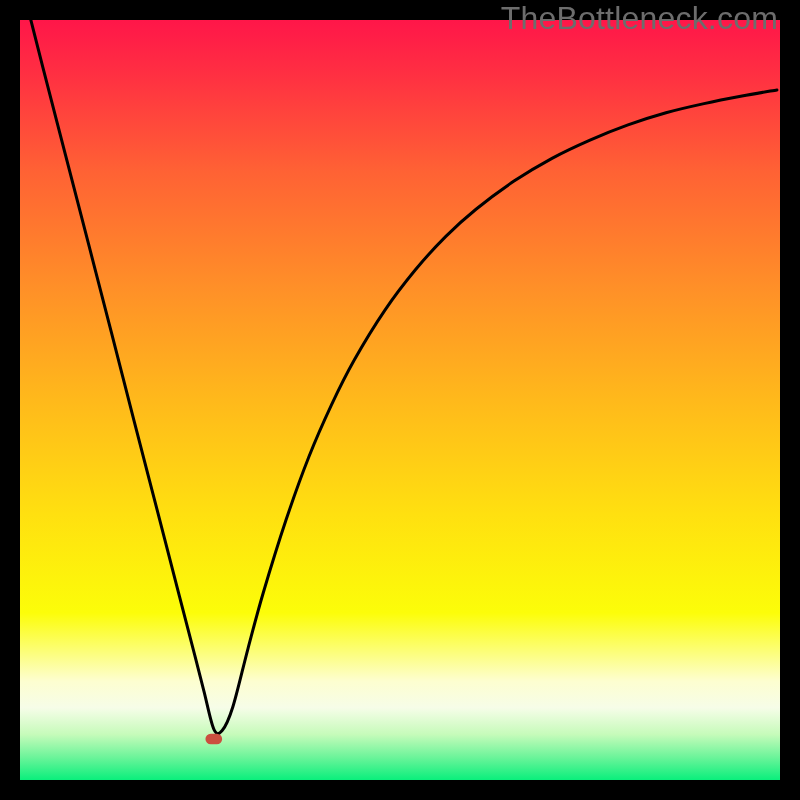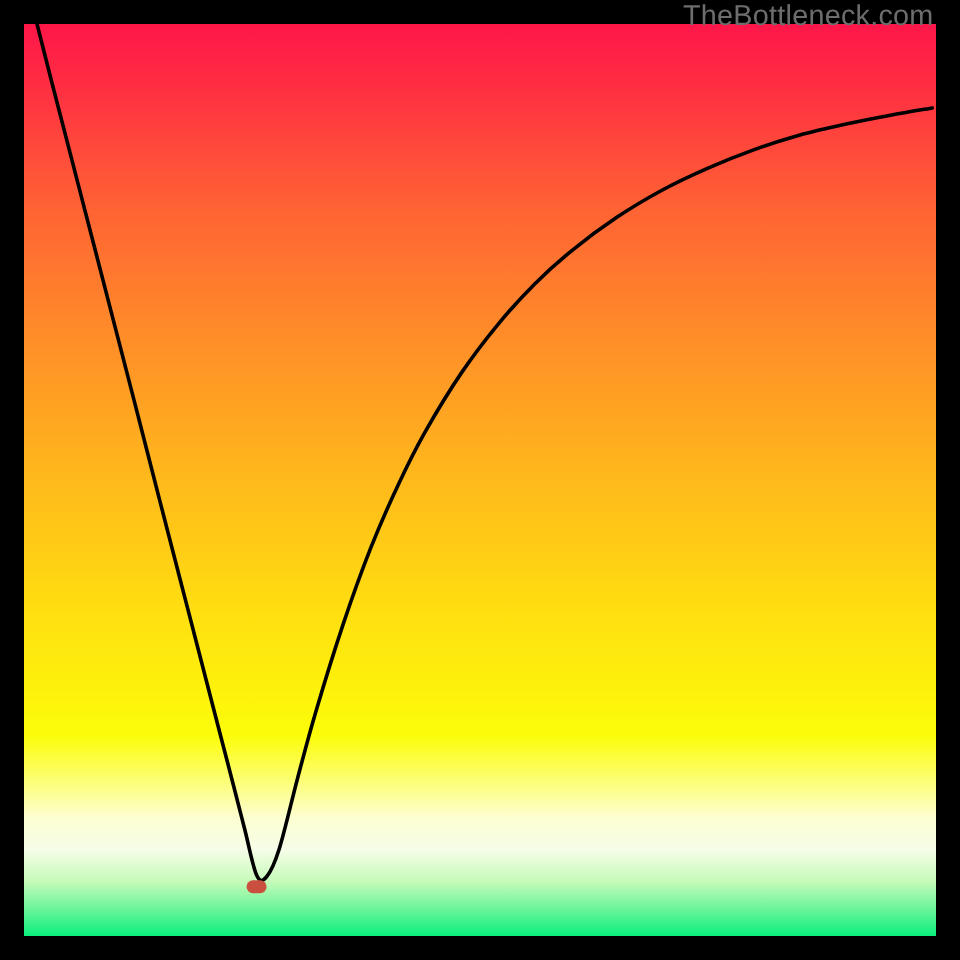--- a/index.html
+++ b/index.html
@@ -24,21 +24,21 @@
     left: 0;
     top: 0;
     width: 760px;
     height: 760px;
   }
   .watermark {
     position: absolute;
     top: 0px;
     right: 22px;
     color: #6d6d6d;
-    font-size: 24px;
+    font-size: 32px;
     font-weight: 500;
     letter-spacing: 0.2px;
     z-index: 5;
   }
 </style>
 </head>
 <body>
 
 <div class="chart-frame">
   <svg class="plot-area" width="760" height="760" viewBox="0 0 760 760" preserveAspectRatio="none">

